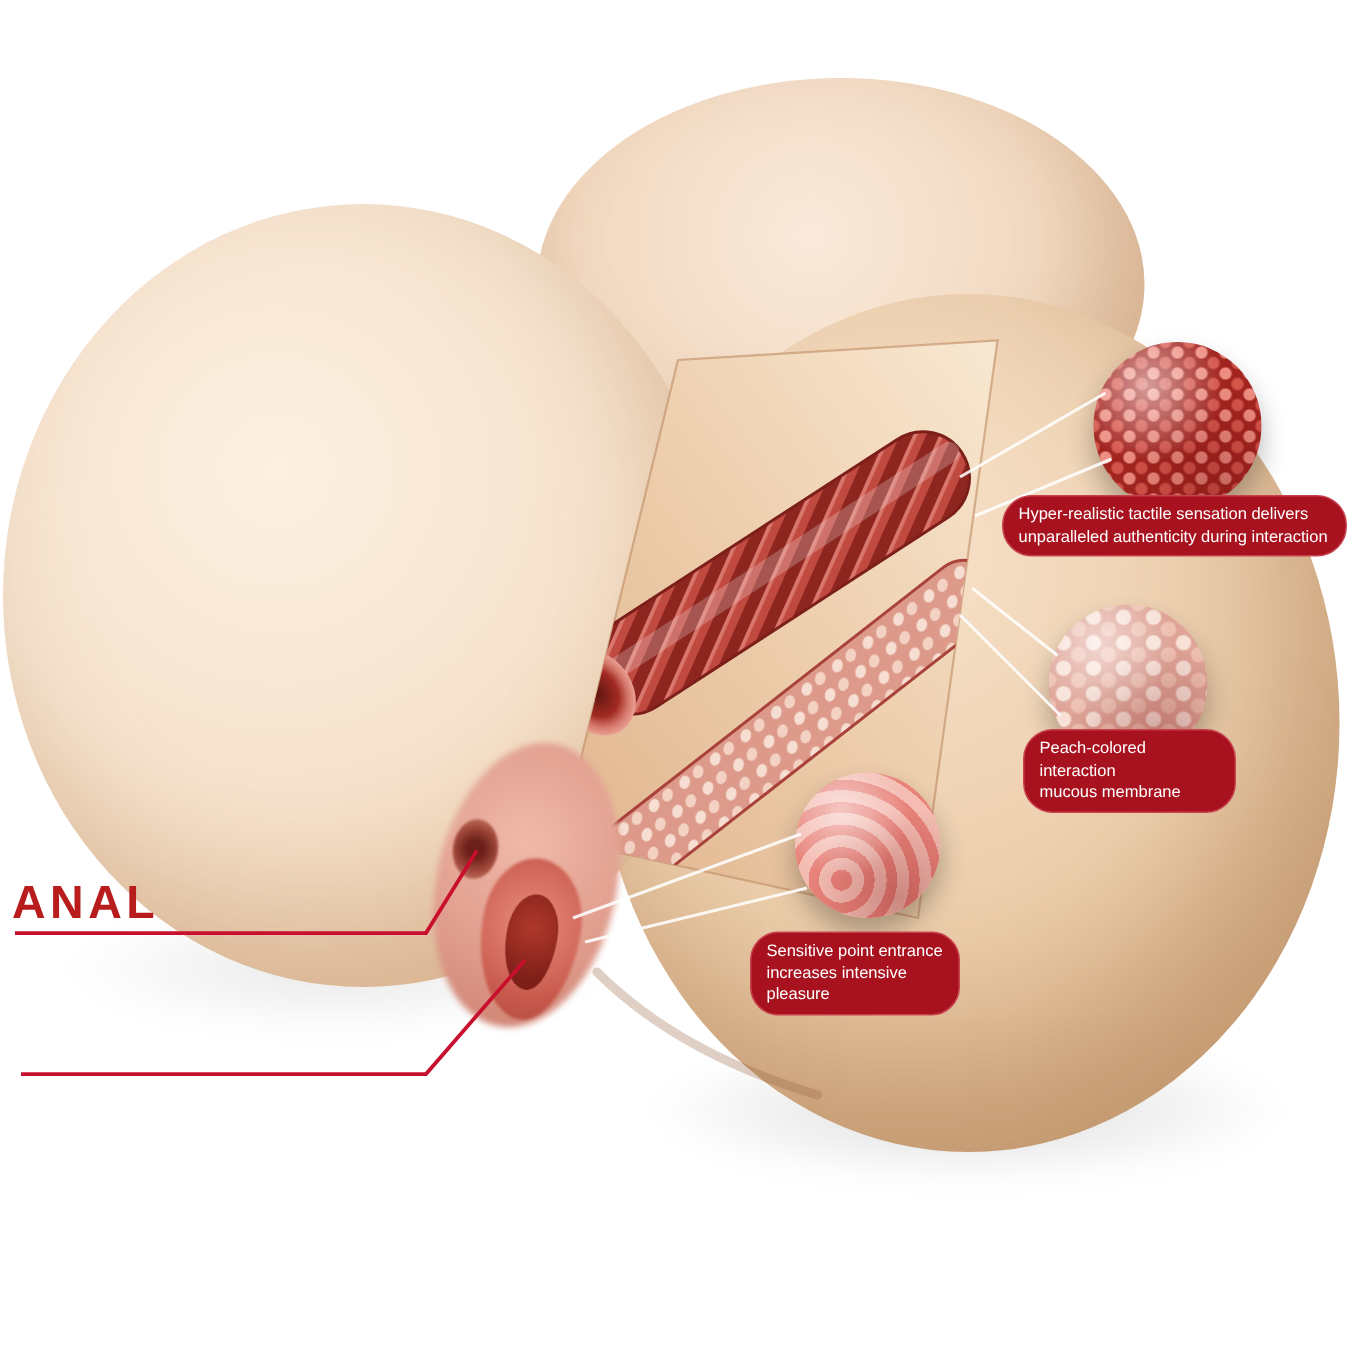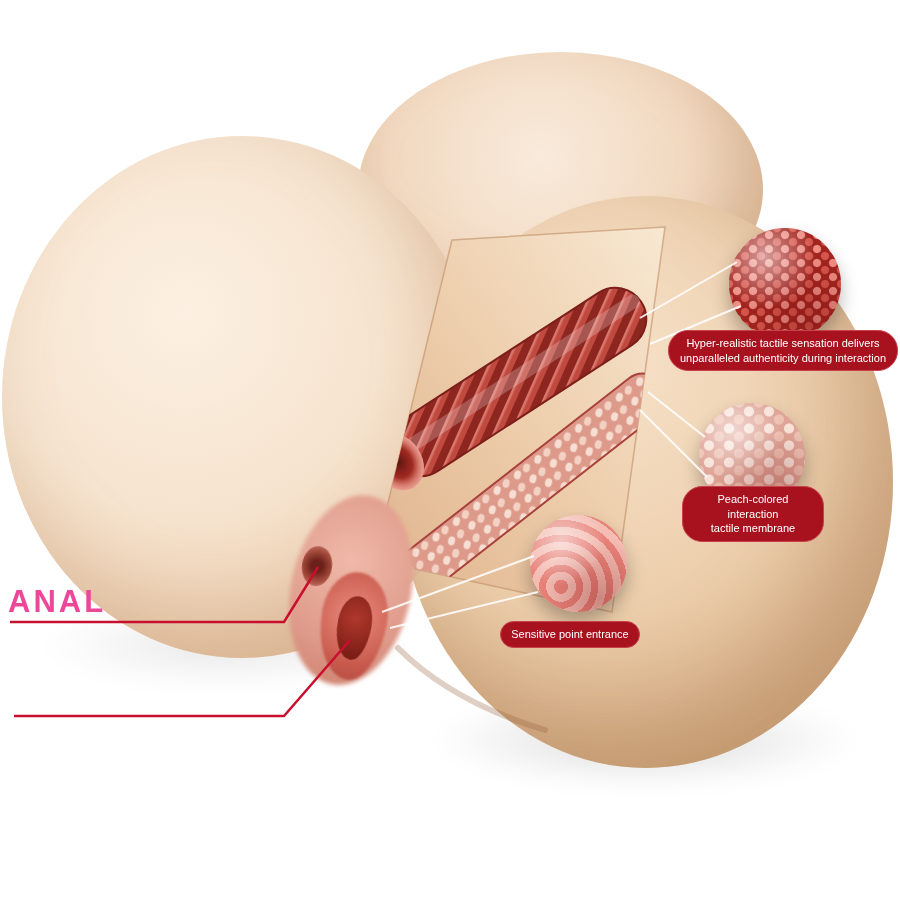--- a/index.html
+++ b/index.html
@@ -92,31 +92,31 @@
     background:repeating-radial-gradient(circle at 32% 74%, #e8837a 0 7px, #f4bcb2 7px 15px);
   }
 
   
   .lines-svg { left:0; top:0; z-index:7; pointer-events:none; }
 
   
   .badge {
     position:absolute; z-index:8; box-sizing:border-box;
     background:#a8121f; border:1px solid #c8424e; border-radius:20px;
-    color:#ffffff; font-size:11px; line-height:1.32; text-align:center;
+    color:#ffffff; font-size:11px; line-height:1.32; 
     padding:5px 10px;
   }
   .badge span { display:block; }
   .badge-tactile { left:668px; top:330px; width:230px; }
   .badge-membrane { left:682px; top:486px; width:142px; }
   .badge-entrance { left:500px; top:621px; width:140px;border-radius:19px; }
 
   
   .anatomy-label {
-    position:absolute; z-index:8; color:#ec4899;
+    position:absolute; z-index:8; color:#b91c1c;
     font-size:31px; font-weight:600; letter-spacing:3px;
   }
   .label-anal { left:8px; top:584px; }
   .label-vagina { left:12px; top:677px; }
 </style>
 </head>
 <body>
 
 <div class="stage">
 
@@ -201,21 +201,22 @@
       <polyline points="14,716 284,716 350,640"></polyline>
     </g>
   </svg>
 
   <div class="badge badge-tactile">
     <span>Hyper-realistic tactile sensation delivers</span>
     <span>unparalleled authenticity during interaction</span>
   </div>
   <div class="badge badge-membrane">
     <span>Peach-colored interaction</span>
-    <span>tactile membrane</span>
+    <span>mucous membrane</span>
   </div>
   <div class="badge badge-entrance">
     <span>Sensitive point entrance</span>
+    <span>increases intensive pleasure</span>
   </div>
 
   <div class="anatomy-label label-anal">ANAL</div>
 
 </div>
 
 </body></html>

